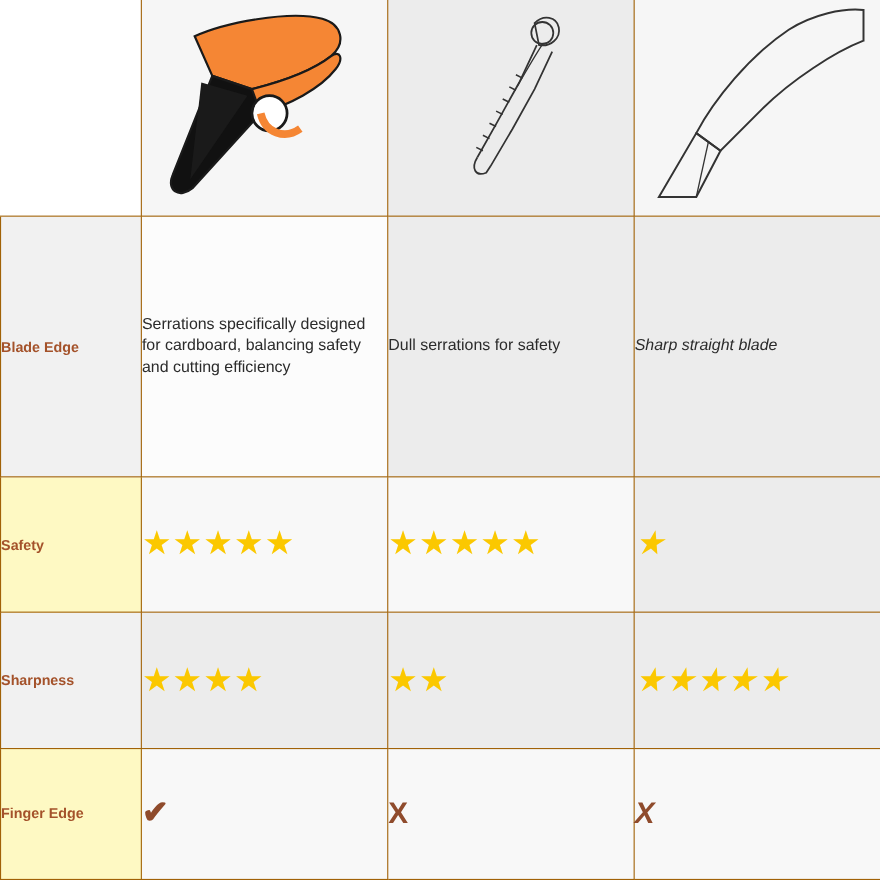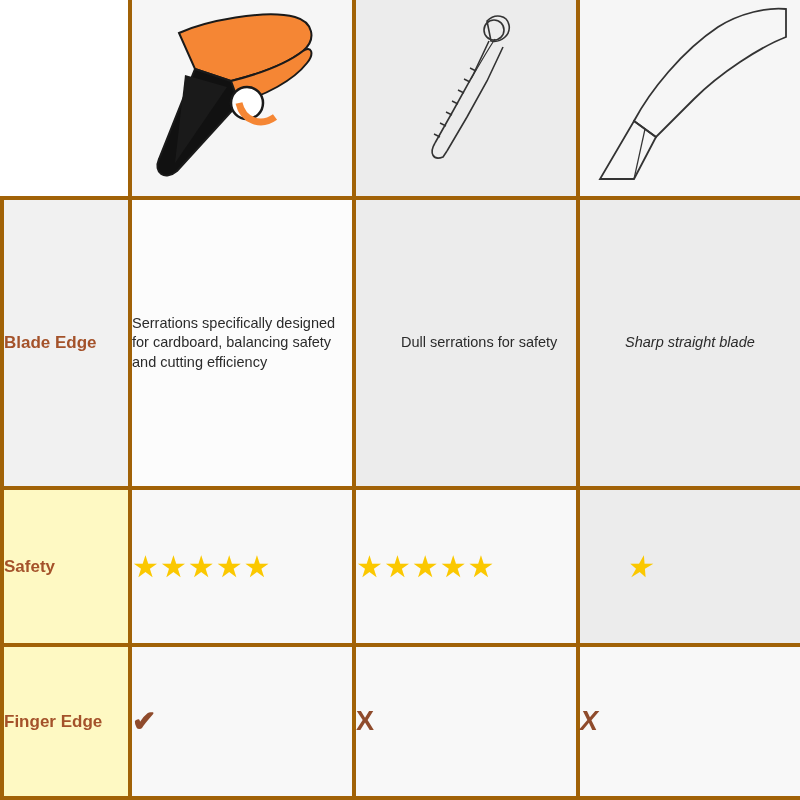--- a/index.html
+++ b/index.html
@@ -15,53 +15,53 @@
   }
   .comparison-table {
     width: 800px;
     height: 800px;
     border-collapse: collapse;
     table-layout: fixed;
   }
   .comparison-table td {
     padding: 0;
     vertical-align: middle;
-    border: 4px solid #a16207;
+    border: 1px solid #a16207;
   }
   
   col.c-label { width: 128px; }
   col.c-prod  { width: 224px; }
 
   
   .img-row td { height: 196px; border-top: none; }
   .img-row td.label-cell { background: #ffffff; border-left: none; }
   .img-cell { text-align: center; }
   .img-cell.alt { background: #ececec; }
   .img-cell.plain { background: #f6f6f6; }
   .img-cell svg { display: block; margin: 0 auto; }
 
   
   .label-cell {
     color: #a4522a;
     font-weight: bold;
-    font-size: 17px;
+    font-size: 13px;
     padding-left: 10px;
     border-left: none;
   }
   .label-cell.shade { background: #f1f1f1; }
   .label-cell.plain { background: #fef9c3; }
 
   .cell {
     padding: 10px 12px;
     font-size: 14.5px;
     color: #333;
     line-height: 1.35;
   }
   .cell.plain { background: #f8f8f8; }
-  .cell.shade { background: #ececec; padding-left: 45px; }
+  .cell.shade { background: #ececec; }
   .cell.white { background: #fcfcfc; }
 
   .blade-text { text-align: left; color: #2b2b2b; font-size: 14.5px; }
 
   .stars {
     color: #fbc800;
     font-size: 30px;
     letter-spacing: 1px;
     line-height: 1;
     white-space: nowrap;
@@ -132,20 +132,32 @@
           <div class="stars">★★★★★</div>
         </td>
       <td class="cell plain">
           <div class="stars">★★★★★</div>
         </td>
       <td class="cell shade right-edge">
           <div class="stars">★</div>
         </td>
     </tr>
 
+    <tr>
+      <td class="label-cell shade">Sharpness</td>
+      <td class="cell shade">
+          <div class="stars">★★★★</div>
+        </td>
+      <td class="cell shade">
+          <div class="stars">★★</div>
+        </td>
+      <td class="cell shade right-edge">
+          <div class="stars">★★★★★</div>
+        </td>
+    </tr>
 
     <tr>
       <td class="label-cell plain">Finger Edge</td>
       <td class="cell plain">
           <div class="mark check">✔</div>
         </td>
       <td class="cell plain">
           <div class="mark">X</div>
         </td>
       <td class="cell plain right-edge">

